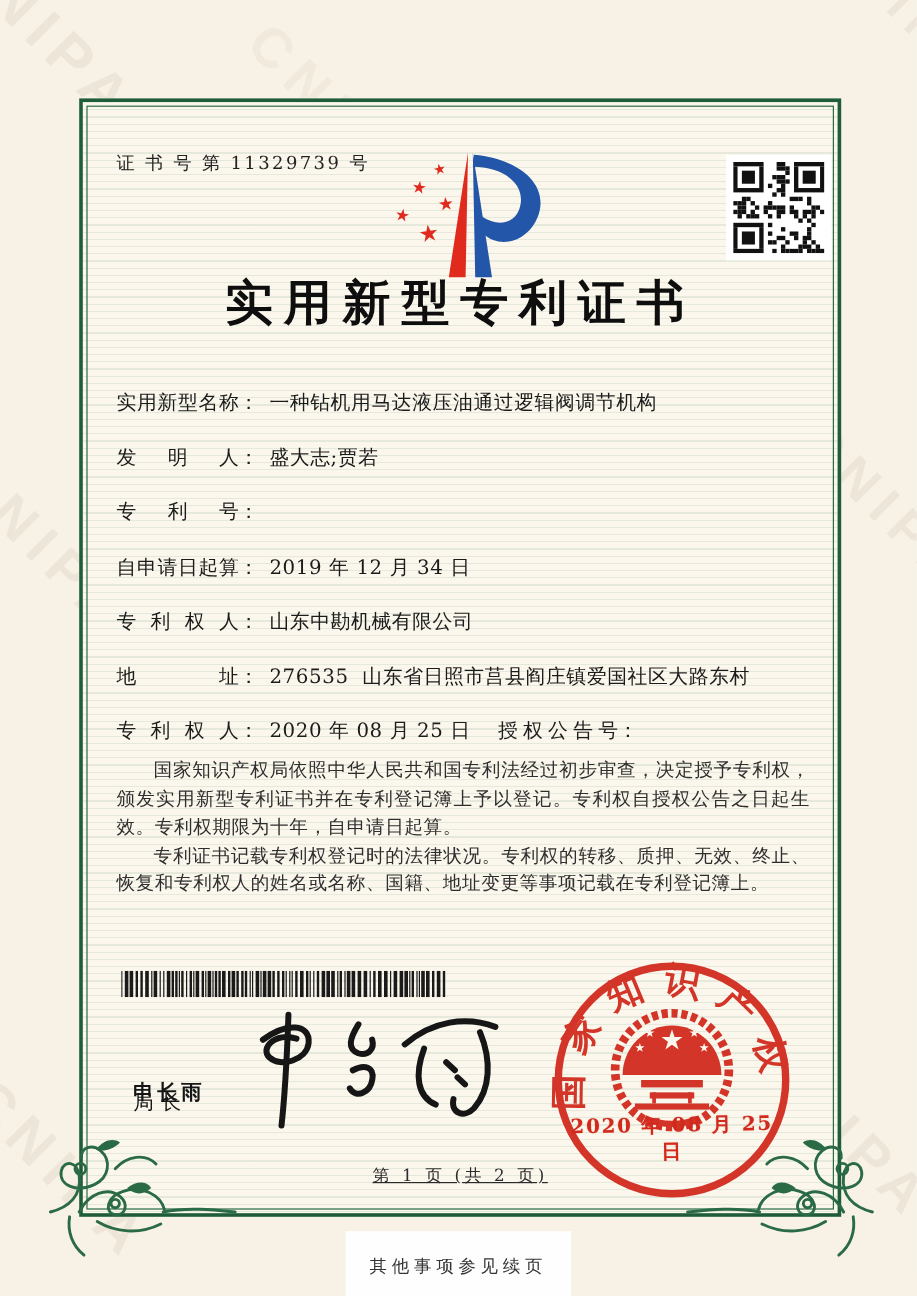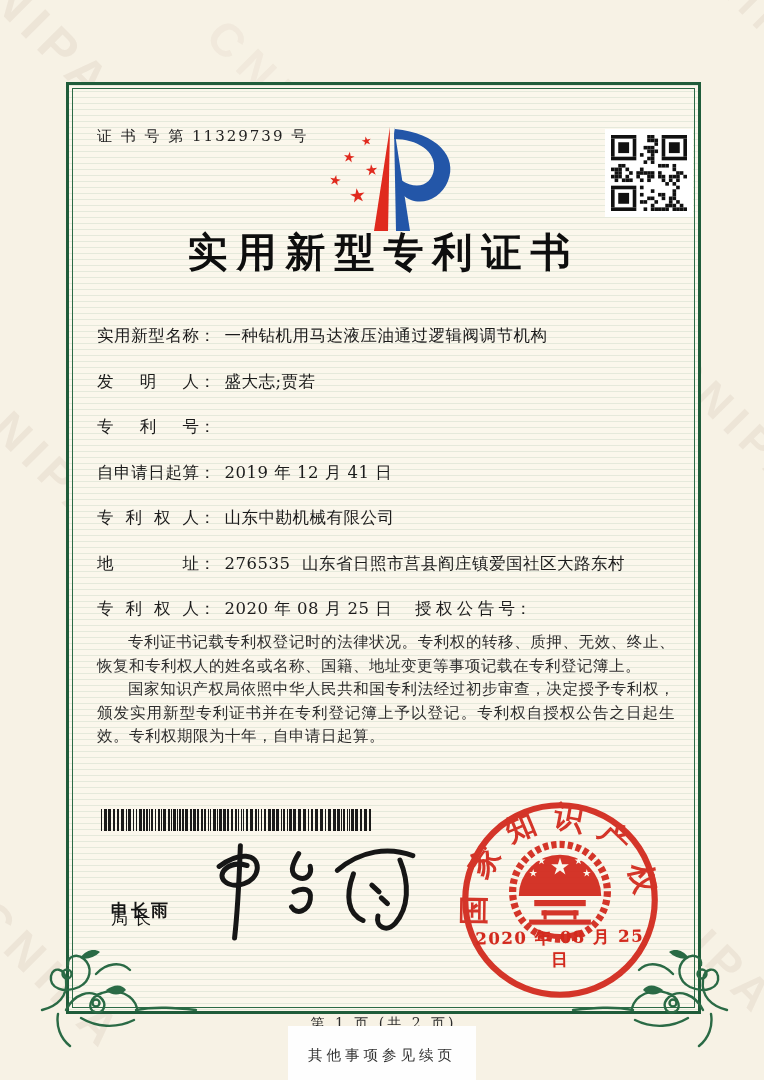--- a/index.html
+++ b/index.html
@@ -83,21 +83,21 @@
   .signature{position:absolute;left:135px;top:754px;width:230px;height:104px;transform:rotate(-2deg);}
 
   .seal{position:absolute;left:388px;top:712px;width:206px;height:206px;}
   .seal svg{position:absolute;left:0;top:0;opacity:0.94;}
   .seal-date{
     position:absolute;left:6px;top:130px;width:194px;text-align:center;
     font-size:16.5px;letter-spacing:1.5px;color:#d2291d;transform:rotate(-1deg);
     font-weight:bold;text-shadow:0 0 1px rgba(210,41,29,0.4);
   }
 
-  .page-no{position:absolute;left:0;right:0;top:930px;text-align:center;
+  .page-no{position:absolute;left:0;right:0;top:886px;text-align:center;
     font-size:14px;letter-spacing:3px;color:#2b2b2b;text-decoration:underline;}
 
   .cont-note-wrap{position:absolute;left:0;right:0;top:1026px;text-align:center;z-index:3;}
   .cont-note{display:inline-block;background:#fefefe;padding:20px 20px;font-size:14.5px;
     letter-spacing:4px;color:#333;}
 
   .flourish{position:absolute;z-index:3;}
   .flourish-left{left:36px;top:944px;}
   .flourish-right{left:568px;top:944px;transform:scaleX(-1);}
 </style>
@@ -263,21 +263,21 @@
           <span class="colon">：</span>
           <span class="fvalue">盛大志;贾若</span>
       </div>
       <div class="field-row">
         <span class="flabel">专利号</span>
           <span class="colon">：</span>
       </div>
       <div class="field-row">
         <span class="flabel">自申请日起算</span>
           <span class="colon">：</span>
-          <span class="fvalue">2019 年 12 月 41 日</span>
+          <span class="fvalue">2019 年 12 月 34 日</span>
       </div>
       <div class="field-row">
         <span class="flabel">专利权人</span>
           <span class="colon">：</span>
           <span class="fvalue">山东中勘机械有限公司</span>
       </div>
       <div class="field-row">
         <span class="flabel">地址</span>
           <span class="colon">：</span>
           <span class="fvalue">276535  山东省日照市莒县阎庄镇爱国社区大路东村</span>
@@ -289,22 +289,22 @@
             <span class="fvalue">2020 年 08 月 25 日</span>
         </div>
         <div class="grant-second">
           <span class="flabel">授权公告号</span>
             <span class="colon">：</span>
         </div>
       </div>
     </div>
 
     <div class="paras">
+      <p class="para">国家知识产权局依照中华人民共和国专利法经过初步审查，决定授予专利权，颁发实用新型专利证书并在专利登记簿上予以登记。专利权自授权公告之日起生效。专利权期限为十年，自申请日起算。</p>
       <p class="para">专利证书记载专利权登记时的法律状况。专利权的转移、质押、无效、终止、恢复和专利权人的姓名或名称、国籍、地址变更等事项记载在专利登记簿上。</p>
-      <p class="para">国家知识产权局依照中华人民共和国专利法经过初步审查，决定授予专利权，颁发实用新型专利证书并在专利登记簿上予以登记。专利权自授权公告之日起生效。专利权期限为十年，自申请日起算。</p>
     </div>
 
     <div class="barcode"><i style="width:1px;margin-right:2px"></i><i style="width:3px;margin-right:1px"></i><i style="width:3px;margin-right:2px"></i><i style="width:2px;margin-right:2px"></i><i style="width:2px;margin-right:2px"></i><i style="width:3px;margin-right:2px"></i><i style="width:1px;margin-right:1px"></i><i style="width:3px;margin-right:2px"></i><i style="width:1px;margin-right:2px"></i><i style="width:1px;margin-right:2px"></i><i style="width:3px;margin-right:1px"></i><i style="width:2px;margin-right:1px"></i><i style="width:2px;margin-right:1px"></i><i style="width:1px;margin-right:1px"></i><i style="width:2px;margin-right:2px"></i><i style="width:1px;margin-right:2px"></i><i style="width:2px;margin-right:1px"></i><i style="width:1px;margin-right:1px"></i><i style="width:3px;margin-right:2px"></i><i style="width:2px;margin-right:1px"></i><i style="width:1px;margin-right:1px"></i><i style="width:3px;margin-right:1px"></i><i style="width:1px;margin-right:1px"></i><i style="width:2px;margin-right:1px"></i><i style="width:2px;margin-right:1px"></i><i style="width:3px;margin-right:2px"></i><i style="width:2px;margin-right:1px"></i><i style="width:3px;margin-right:1px"></i><i style="width:2px;margin-right:2px"></i><i style="width:2px;margin-right:1px"></i><i style="width:2px;margin-right:2px"></i><i style="width:1px;margin-right:1px"></i><i style="width:1px;margin-right:2px"></i><i style="width:3px;margin-right:1px"></i><i style="width:1px;margin-right:1px"></i><i style="width:3px;margin-right:1px"></i><i style="width:3px;margin-right:1px"></i><i style="width:2px;margin-right:2px"></i><i style="width:2px;margin-right:2px"></i><i style="width:2px;margin-right:1px"></i><i style="width:1px;margin-right:2px"></i><i style="width:1px;margin-right:1px"></i><i style="width:1px;margin-right:2px"></i><i style="width:2px;margin-right:2px"></i><i style="width:3px;margin-right:2px"></i><i style="width:2px;margin-right:1px"></i><i style="width:1px;margin-right:2px"></i><i style="width:1px;margin-right:2px"></i><i style="width:2px;margin-right:2px"></i><i style="width:3px;margin-right:1px"></i><i style="width:3px;margin-right:1px"></i><i style="width:3px;margin-right:2px"></i><i style="width:1px;margin-right:1px"></i><i style="width:2px;margin-right:2px"></i><i style="width:1px;margin-right:1px"></i><i style="width:3px;margin-right:1px"></i><i style="width:3px;margin-right:2px"></i><i style="width:3px;margin-right:2px"></i><i style="width:3px;margin-right:2px"></i><i style="width:1px;margin-right:2px"></i><i style="width:2px;margin-right:2px"></i><i style="width:3px;margin-right:2px"></i><i style="width:3px;margin-right:2px"></i><i style="width:1px;margin-right:2px"></i><i style="width:3px;margin-right:2px"></i><i style="width:3px;margin-right:1px"></i><i style="width:3px;margin-right:1px"></i><i style="width:1px;margin-right:1px"></i><i style="width:2px;margin-right:2px"></i><i style="width:1px;margin-right:1px"></i><i style="width:1px;margin-right:1px"></i><i style="width:3px;margin-right:1px"></i><i style="width:3px;margin-right:2px"></i><i style="width:2px;margin-right:2px"></i><i style="width:3px;margin-right:2px"></i><i style="width:2px;margin-right:2px"></i></div>
 
     <div class="officer-title">局长</div>
     <div class="officer-name">申长雨</div>
 
     <svg class="signature" viewBox="0 0 230 104">
       <g stroke="#161616" stroke-width="5" fill="none" stroke-linecap="round" stroke-linejoin="round">
         <path d="M16,24 C36,10 56,12 54,28 C52,42 30,48 21,39 C13,31 26,18 44,24"></path>

